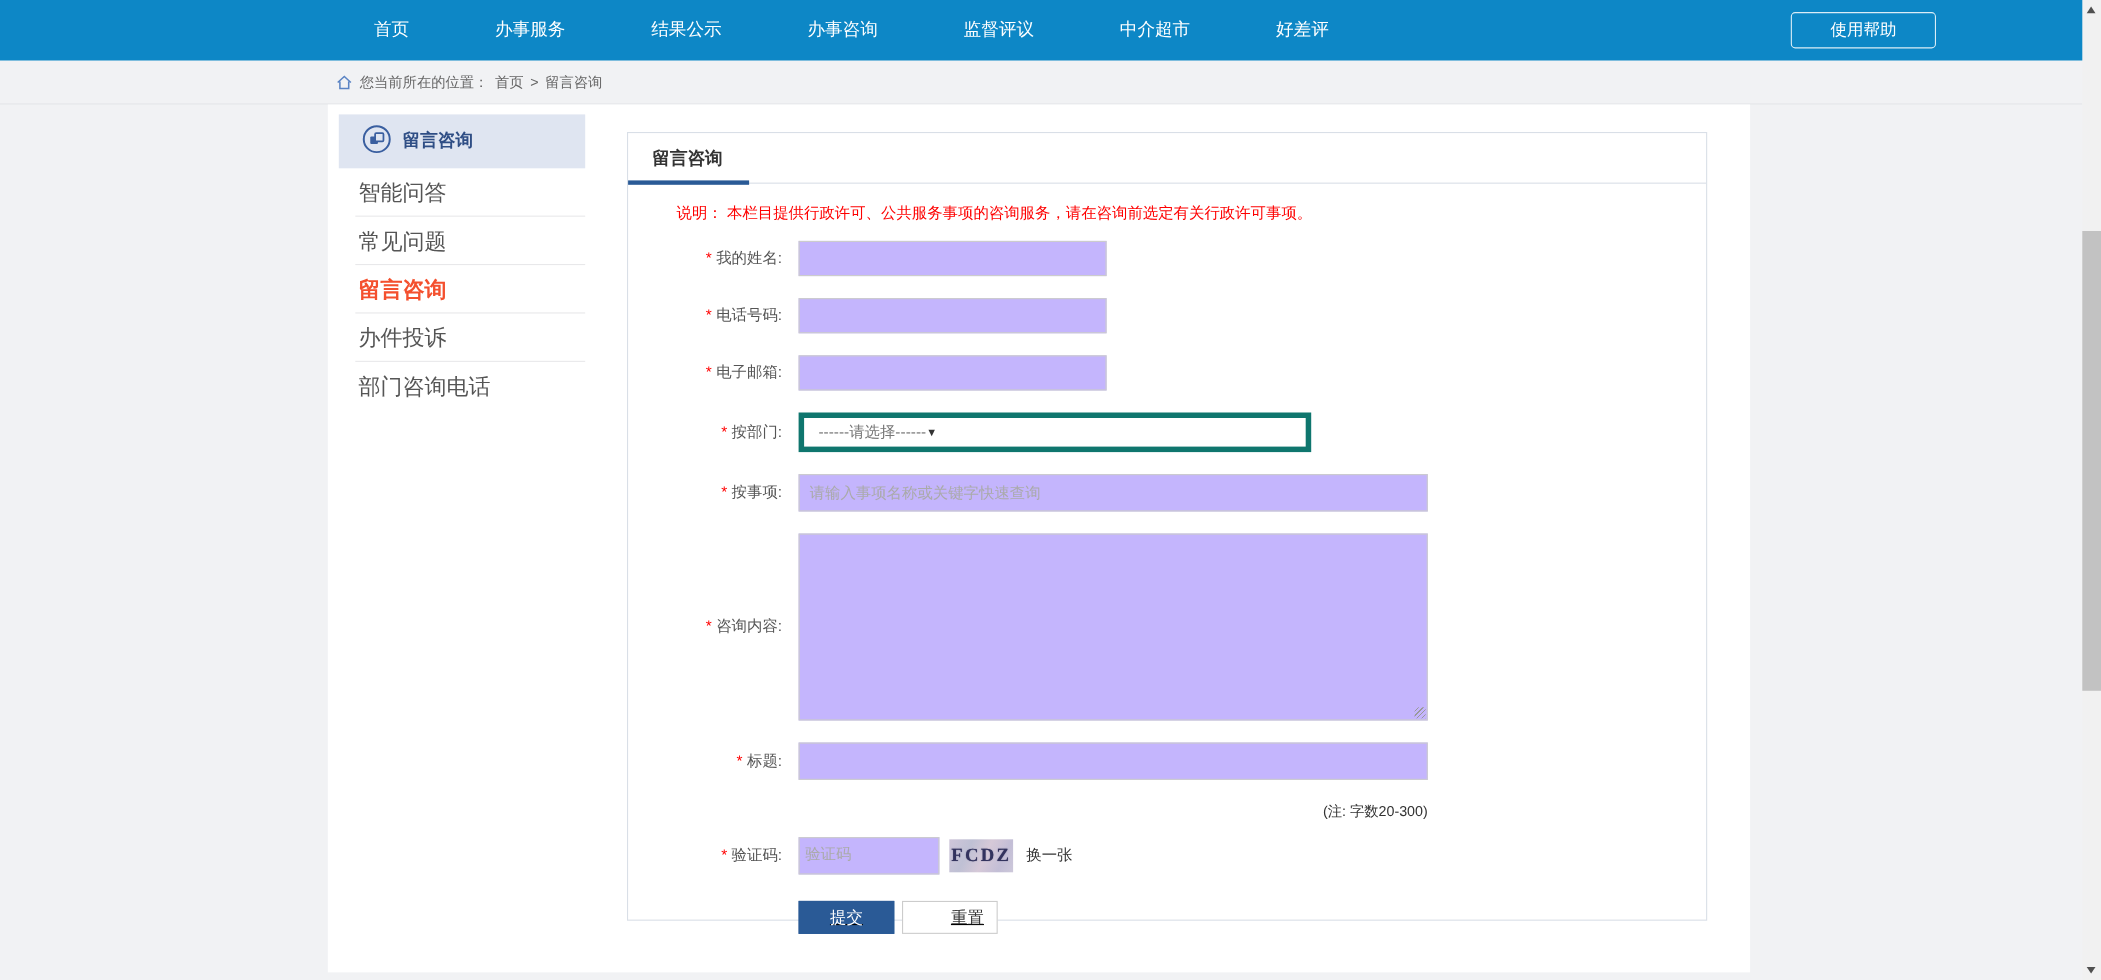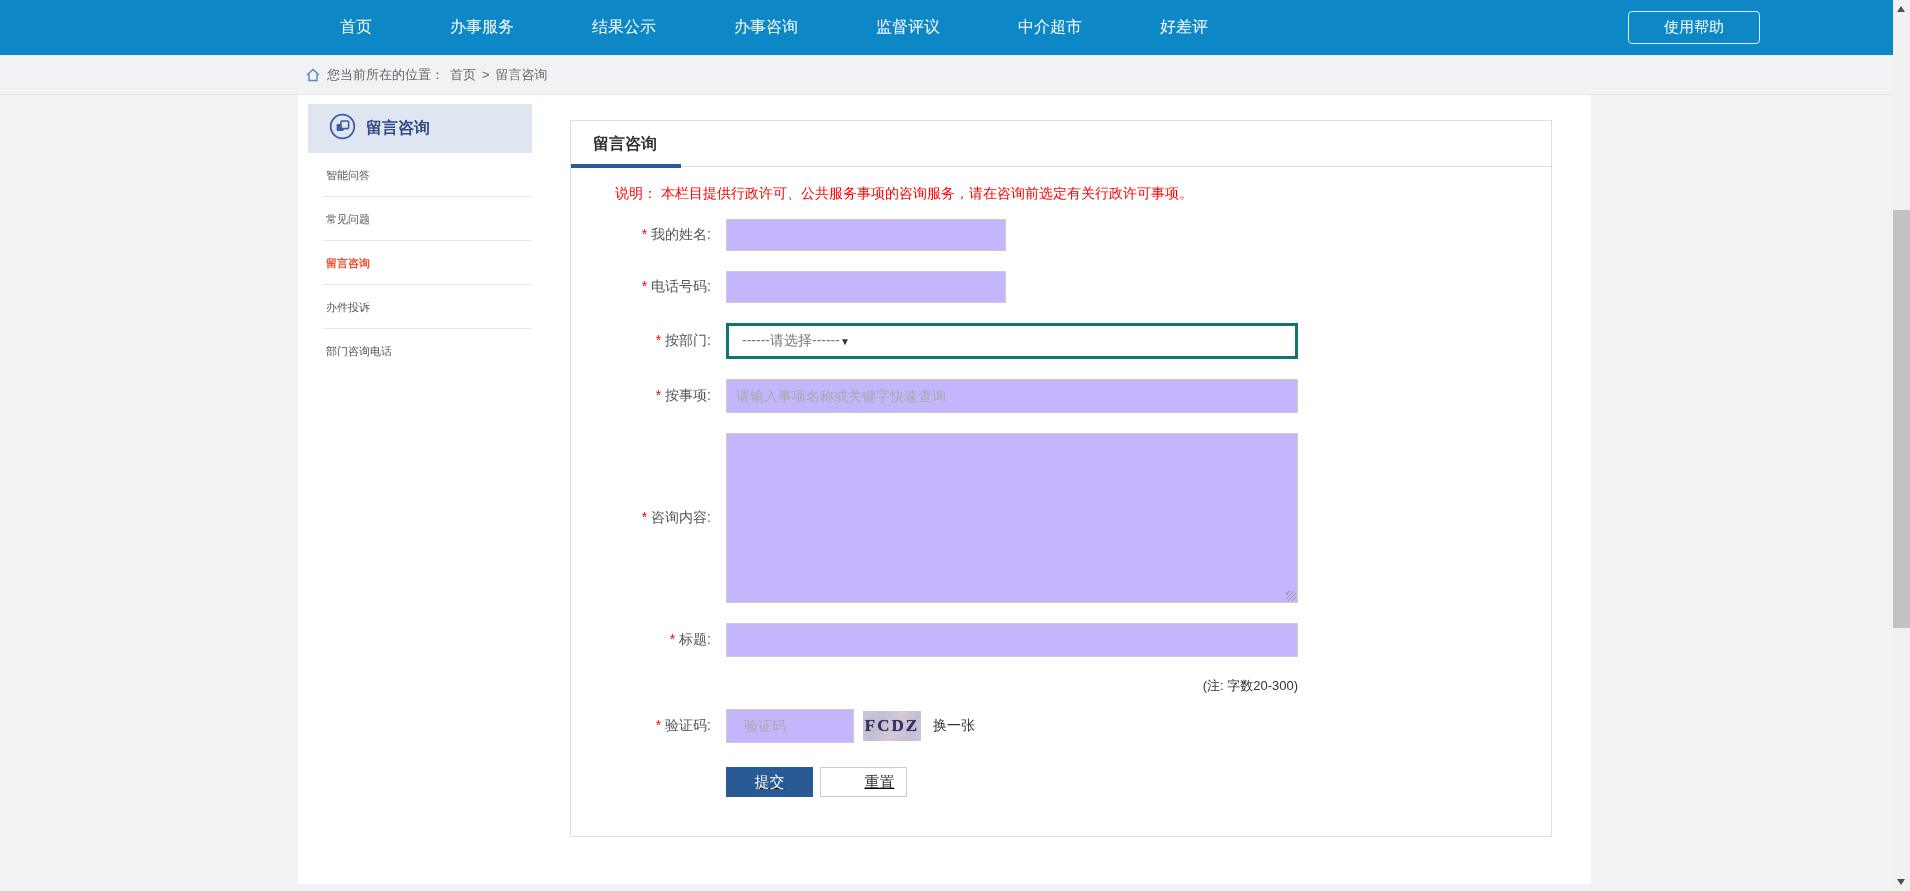--- a/index.html
+++ b/index.html
@@ -23,21 +23,21 @@
   .crumb-link { cursor:pointer; }
 
   
   .content { position:absolute; left:298px; top:95px; width:1293px; height:789px; background:#fff; }
 
   
   .sidebar { position:absolute; left:10px; top:9px; width:224px; }
   .side-head { height:49px; background:#dfe5f1; display:flex; align-items:center; padding-left:21px; }
   .side-head .txt { margin-left:10px; font-size:16px; font-weight:bold; color:#2f4e85; }
   .side-item { height:44px; display:flex; align-items:center; padding-left:18px;
-               font-size:11px; color:#555; cursor:pointer; position:relative; }
+               font-size:20px; color:#555; cursor:pointer; position:relative; }
   .side-item::after { content:""; position:absolute; left:15px; right:0; bottom:0; height:1px; background:#e8e8ea; }
   .side-item:last-child::after { display:none; }
   .side-item.active { color:#f4502e; font-weight:bold; }
 
   
   .panel { position:absolute; left:272px; top:25px; width:982px; height:717px;
            border:1px solid #d9dfe7; background:#fff; }
   .tabbar { height:46px; border-bottom:1px solid #d9dfe7; position:relative; }
   .tab { position:absolute; left:0; top:0; height:46px; padding:0 24px 0 22px;
          display:flex; align-items:center; font-size:16px; font-weight:bold; color:#333; cursor:pointer; }
@@ -47,31 +47,31 @@
 
   .form { margin-top:14px; }
   .row { display:flex; align-items:center; margin-bottom:20px; }
   .lbl { width:140px; text-align:right; font-size:14px; color:#555; margin-right:15px; flex:none; }
   .req { color:#f00; margin-right:4px; }
   input, textarea { font-family:"Liberation Sans","DejaVu Sans",sans-serif; font-size:14px; color:#333;
                     border:1px solid #ccc; background:#c4b5fd; outline:none; }
   input::placeholder, textarea::placeholder { color:#aaa; }
   .inp-short { width:280px; height:32px; padding:0 8px; }
   .inp-wide  { width:572px; height:34px; padding:0 9px; }
-  .select-box { width:572px; height:36px; border:3px solid #0f766e; display:flex; align-items:center;
+  .select-box { width:466px; height:36px; border:5px solid #0f766e; display:flex; align-items:center;
                 justify-content:flex-start; padding:0 12px 0 13px; font-size:14px; color:#777; cursor:pointer; }
   .select-box .arrow { font-size:10px; color:#333; }
   .ta-wrap { position:relative; }
   textarea.content-ta { width:572px; height:170px; padding:8px 9px; resize:none; display:block; }
   .resize-grip { position:absolute; right:2px; bottom:2px; width:10px; height:10px; cursor:nwse-resize;
                  background:repeating-linear-gradient(135deg,transparent 0 2px,#999 2px 3px); }
   .ta-note-row { margin:2px 0 0 0; height:18px; }
   .ta-note { width:727px; text-align:right; font-size:13px; color:#333; }
   .row.captcha-row { margin-top:14px; }
-  .inp-captcha { width:128px; height:34px; padding:0 17px; }
+  .inp-captcha { width:128px; height:34px; padding:0 5px;font-family:Liberation Serif, serif; }
   .captcha-img { margin-left:9px; width:58px; height:30px; cursor:pointer;
                  background:linear-gradient(115deg,#cfc6da 0%,#bfc0d4 30%,#d6c9d8 55%,#c3bed6 80%,#cdc8da 100%);
                  display:flex; align-items:center; justify-content:center;
                  font-family:"Liberation Serif","DejaVu Serif",serif; font-weight:bold;
                  font-size:17px; letter-spacing:2px; color:#33335e; text-shadow:0 0 1px #55557a; }
   .captcha-refresh { margin-left:12px; font-size:14px; color:#333; cursor:pointer; }
   .btn-row { margin-top:24px; padding-left:155px; display:flex; gap:7px;text-decoration:underline; }
   .btn { width:87px; height:30px; display:flex; align-items:center; justify-content:center;
          font-size:15px; cursor:pointer; }
   .btn-submit { background:#2a5a96; color:#fff; border:1px solid #2a5a96; }
@@ -145,20 +145,24 @@
       <div class="row">
         <div class="lbl"><span class="req">*</span><span>我的姓名:</span></div>
         <input class="inp-short" type="text" style="">
       </div>
 
       <div class="row">
         <div class="lbl"><span class="req">*</span><span>电话号码:</span></div>
         <input class="inp-short" type="text" style="">
       </div>
 
+      <div class="row">
+        <div class="lbl"><span class="req">*</span><span>电子邮箱:</span></div>
+        <input class="inp-short" type="text" style="">
+      </div>
 
       <div class="row">
         <div class="lbl"><span class="req">*</span><span>按部门:</span></div>
         <div class="select-box">
           <span>------请选择------</span>
           <span class="arrow">▼</span>
         </div>
       </div>
 
       <div class="row">

